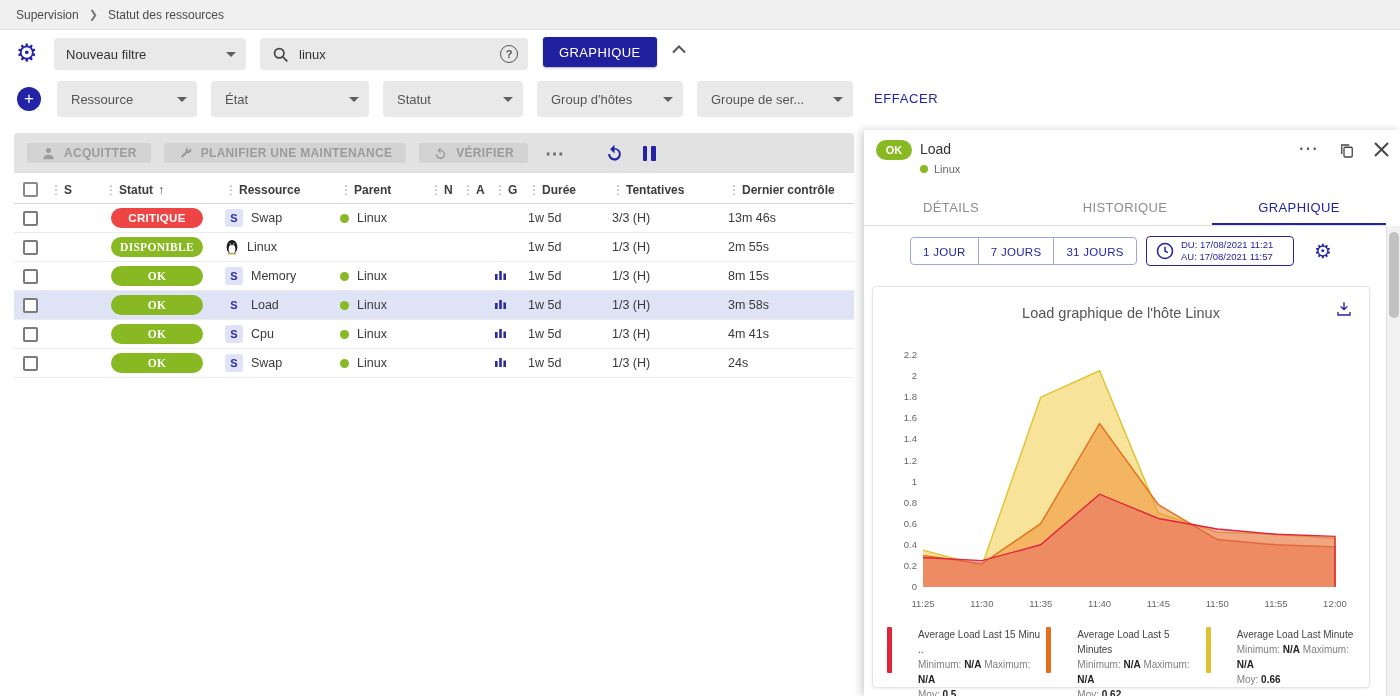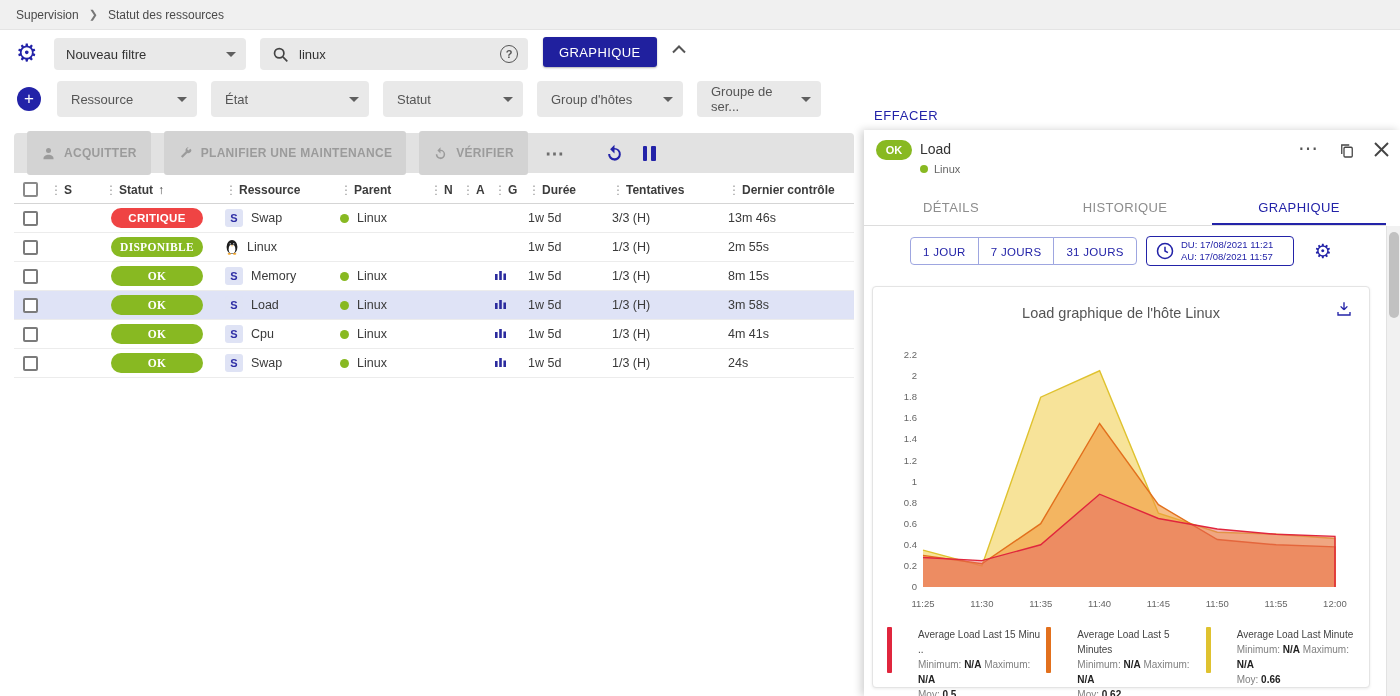--- a/index.html
+++ b/index.html
@@ -33,27 +33,27 @@
   .collapse-chev { position:absolute; left:672px; top:8px; cursor:pointer; }
 
   
   .frow2 { position:absolute; top:80px; left:0; height:38px; }
   .plus-circle { position:absolute; left:17px; top:7px; width:24px; height:24px; border-radius:50%;
     background:#2323a8; color:#fff; font-size:17px; display:flex; align-items:center;
     justify-content:center; cursor:pointer; }
   .chips { position:absolute; left:57px; top:1px; display:flex; gap:14px; }
   .chip { height:36px; background:#e9e9e9; border-radius:4px; display:flex; align-items:center;
     justify-content:space-between; padding:0 10px 0 14px; font-size:13px; color:#555; cursor:pointer; }
-  .clear-link { position:absolute; left:874px; top:28px; color:#2323a8; font-size:13px;
+  .clear-link { position:absolute; left:874px; top:11px; color:#2323a8; font-size:13px;
     letter-spacing:.6px; cursor:pointer; }
 
   
   .toolbar { position:absolute; top:133px; left:14px; width:840px; height:40px; background:#e2e2e2;
     border-radius:4px 4px 0 0; display:flex; align-items:center; gap:13px; padding-left:13px; }
-  .tbtn { height:44px; background:#d3d3d3; color:#9b9b9b; font-size:12px; font-weight:bold;
+  .tbtn { height:20px; background:#d3d3d3; color:#9b9b9b; font-size:12px; font-weight:bold;
     letter-spacing:.3px; border:none; border-radius:3px; display:flex; align-items:center;
     gap:8px; padding:0 14px; font-family:inherit; }
   .more-dots { color:#6e6e6e; font-size:19px; font-weight:bold; padding:0 4px; cursor:pointer; }
   .blue-ic { cursor:pointer; display:flex; align-items:center; }
   .pause-ic { display:flex; gap:4px; cursor:pointer; margin-left:6px; }
   .pause-ic i { display:block; width:4.5px; height:15px; background:#2323a8; border-radius:1px; }
 
   
   .grid { display:grid; grid-template-columns:36px 55px 120px 115px 90px 32px 32px 34px 84px 116px 1fr;
     align-items:center; }
@@ -169,21 +169,21 @@
         <span class="caret"></span>
       </div>
       <div class="chip" style="width: 140px;">
         <span>Statut</span>
         <span class="caret"></span>
       </div>
       <div class="chip" style="width: 146px;">
         <span>Group d'hôtes</span>
         <span class="caret"></span>
       </div>
-      <div class="chip" style="width: 124px;">
+      <div class="chip" style="width: 156px;">
         <span>Groupe de ser...</span>
         <span class="caret"></span>
       </div>
     </div>
   <span class="clear-link">EFFACER</span>
 </div>
 
 <div class="toolbar">
   <button class="tbtn">
     <svg width="15" height="15" viewBox="0 0 24 24" fill="#9b9b9b">

